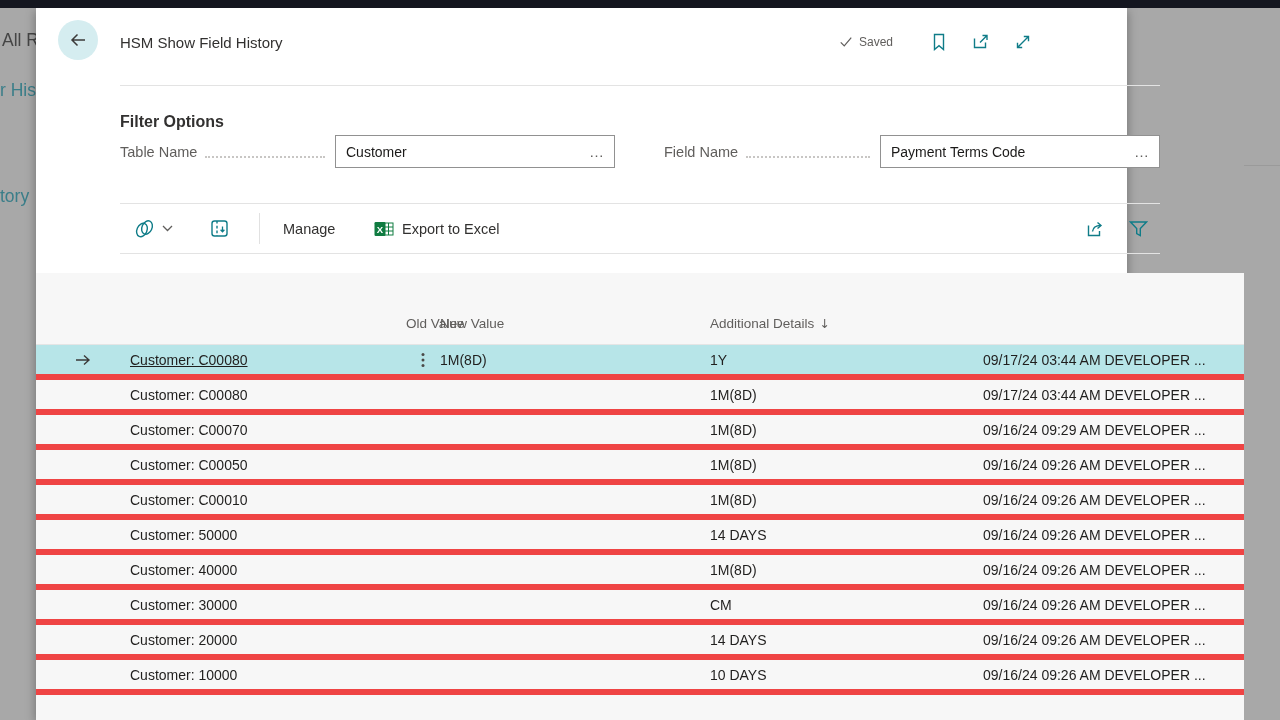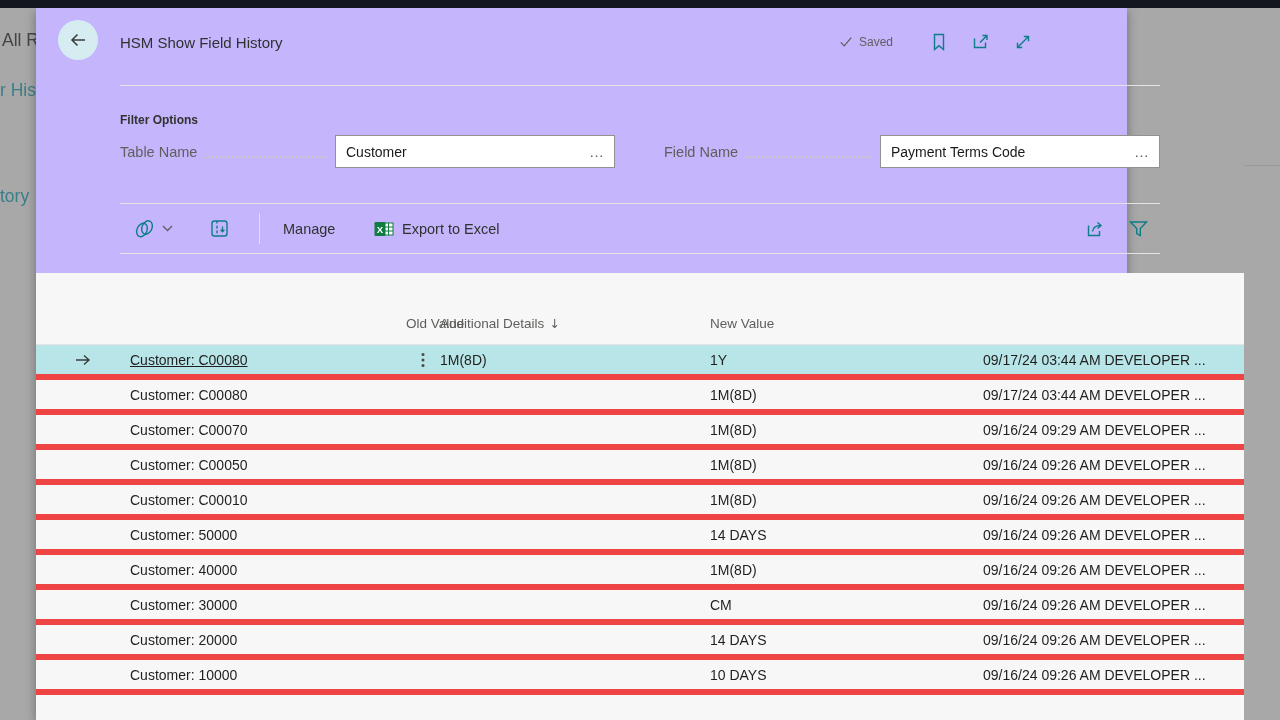--- a/index.html
+++ b/index.html
@@ -12,36 +12,36 @@
   .bg-frag.dark { color:#454545; }
   .bg-frag.teal { color:#3a7e89; }
   .bg-line { position:absolute; height:1px; }
   .bg-line.left  { left:0; top:518; width:36px; background:#b9b9b9; }
   .bg-line.right { left:1244px; top:165px; width:36px; background:#9a9a9a; }
 
   
   .topbar { position:absolute; left:0; top:0; width:1280px; height:8px; background:#14161f; z-index:3; }
 
   
-  .modal { position:absolute; left:36px; top:8px; width:1091px; height:712px; background:#c4b5fd;
+  .modal { position:absolute; left:36px; top:8px; width:1091px; height:712px; background:#ffffff;
            z-index:2; box-shadow:0 3px 10px rgba(0,0,0,.35); }
 
   .back-btn { position:absolute; left:22px; top:12px; width:40px; height:40px; border-radius:50%;
               background:#d5edf0; border:none; cursor:pointer; display:flex; align-items:center; justify-content:center; }
   .page-title { position:absolute; left:84px; top:26px; font-size:15px; color:#323130; font-weight:400; }
 
   .header-right { position:absolute; right:94px; top:24px; display:flex; align-items:center; }
   .saved { display:flex; align-items:center; gap:6px; color:#605e5c; font-size:12px; margin-right:36px; }
   .hicon { width:20px; height:20px; background:none; border:none; cursor:pointer; display:flex;
            align-items:center; justify-content:center; margin-left:22px; padding:0; }
 
   .divider { position:absolute; left:84px; width:1040px; height:1px; background:#e3e3e3; }
   .d1 { top:77px; } .d2 { top:195px; } .d3 { top:245px; }
 
-  .section-title { position:absolute; left:84px; top:105px; font-size:12px; font-weight:700; color:#323130; }
+  .section-title { position:absolute; left:84px; top:105px; font-size:16px; font-weight:700; color:#323130; }
 
   .field-group { position:absolute; top:127px; height:33px; display:flex; align-items:center; }
   .fg1 { left:84px; width:495px; } .fg2 { left:628px; width:496px; }
   .field-labelbox { display:flex; align-items:center; height:100%; }
   .fg1 .field-labelbox { width:215px; } .fg2 .field-labelbox { width:216px; }
   .field-label { font-size:14.5px; color:#605e5c; white-space:nowrap; }
   .leader { flex:1; border-bottom:2px dotted #c8c6c4; height:12px; margin:0 10px 0 8px; }
   .field-input { width:280px; height:33px; border:1px solid #919191; background:#fff; display:flex;
                  align-items:center; padding:0 8px 0 10px; cursor:text; }
   .field-value { flex:1; font-size:14px; color:#1b1a19; white-space:nowrap; overflow:hidden; }
@@ -205,24 +205,24 @@
       </button>
     </div>
 
     <div class="divider d3"></div>
 
     <div class="table-area">
       <div class="thead tgrid">
         <div></div>
         <div></div>
         <div class="th">Old Value</div>
+        <div class="th">New Value</div>
         <div class="th">
           <span>Additional Details</span><span class="sort">↓</span>
         </div>
-        <div class="th">New Value</div>
       </div>
       <div>
           <div class="trow tgrid selected">
             <div class="cell c-ind">
               <span style="display:flex;">
                 <svg width="19" height="16" viewBox="0 0 19 16">
                   <path d="M2 8h13M10 3.5 15 8l-5 4.5" fill="none" stroke="#3b3a39" stroke-width="1.4"></path>
                 </svg>
               </span>
             </div>

